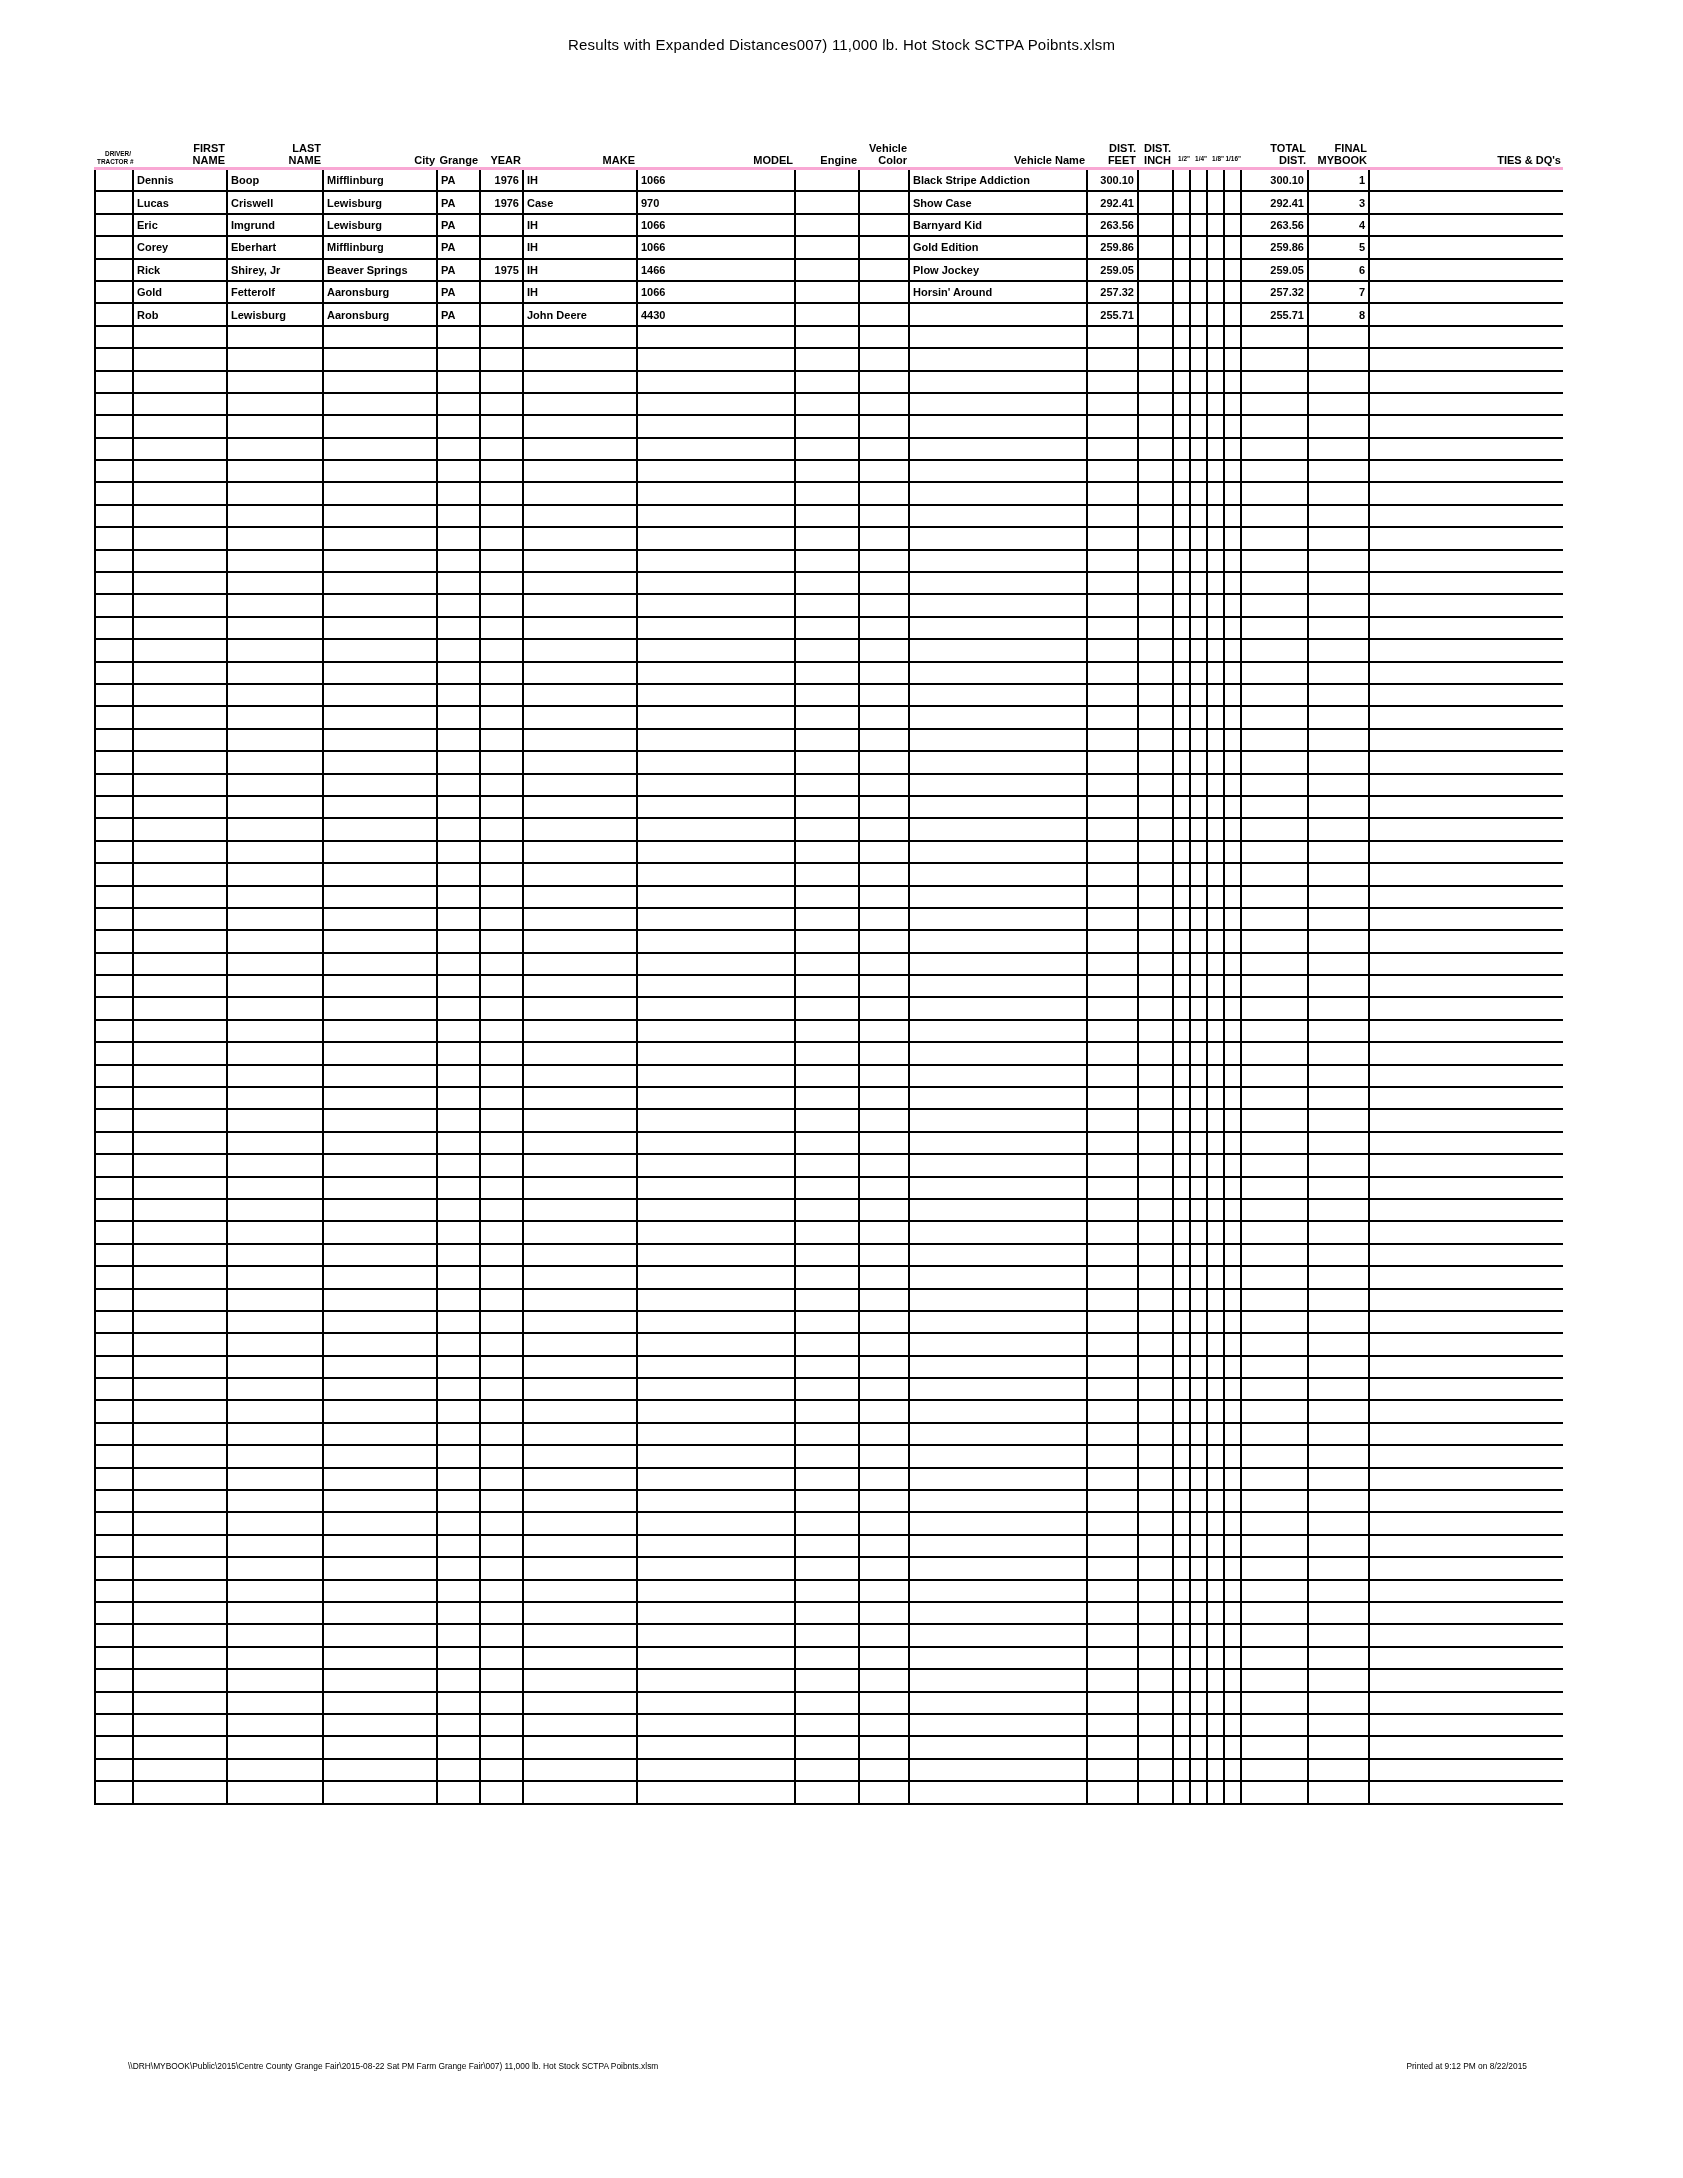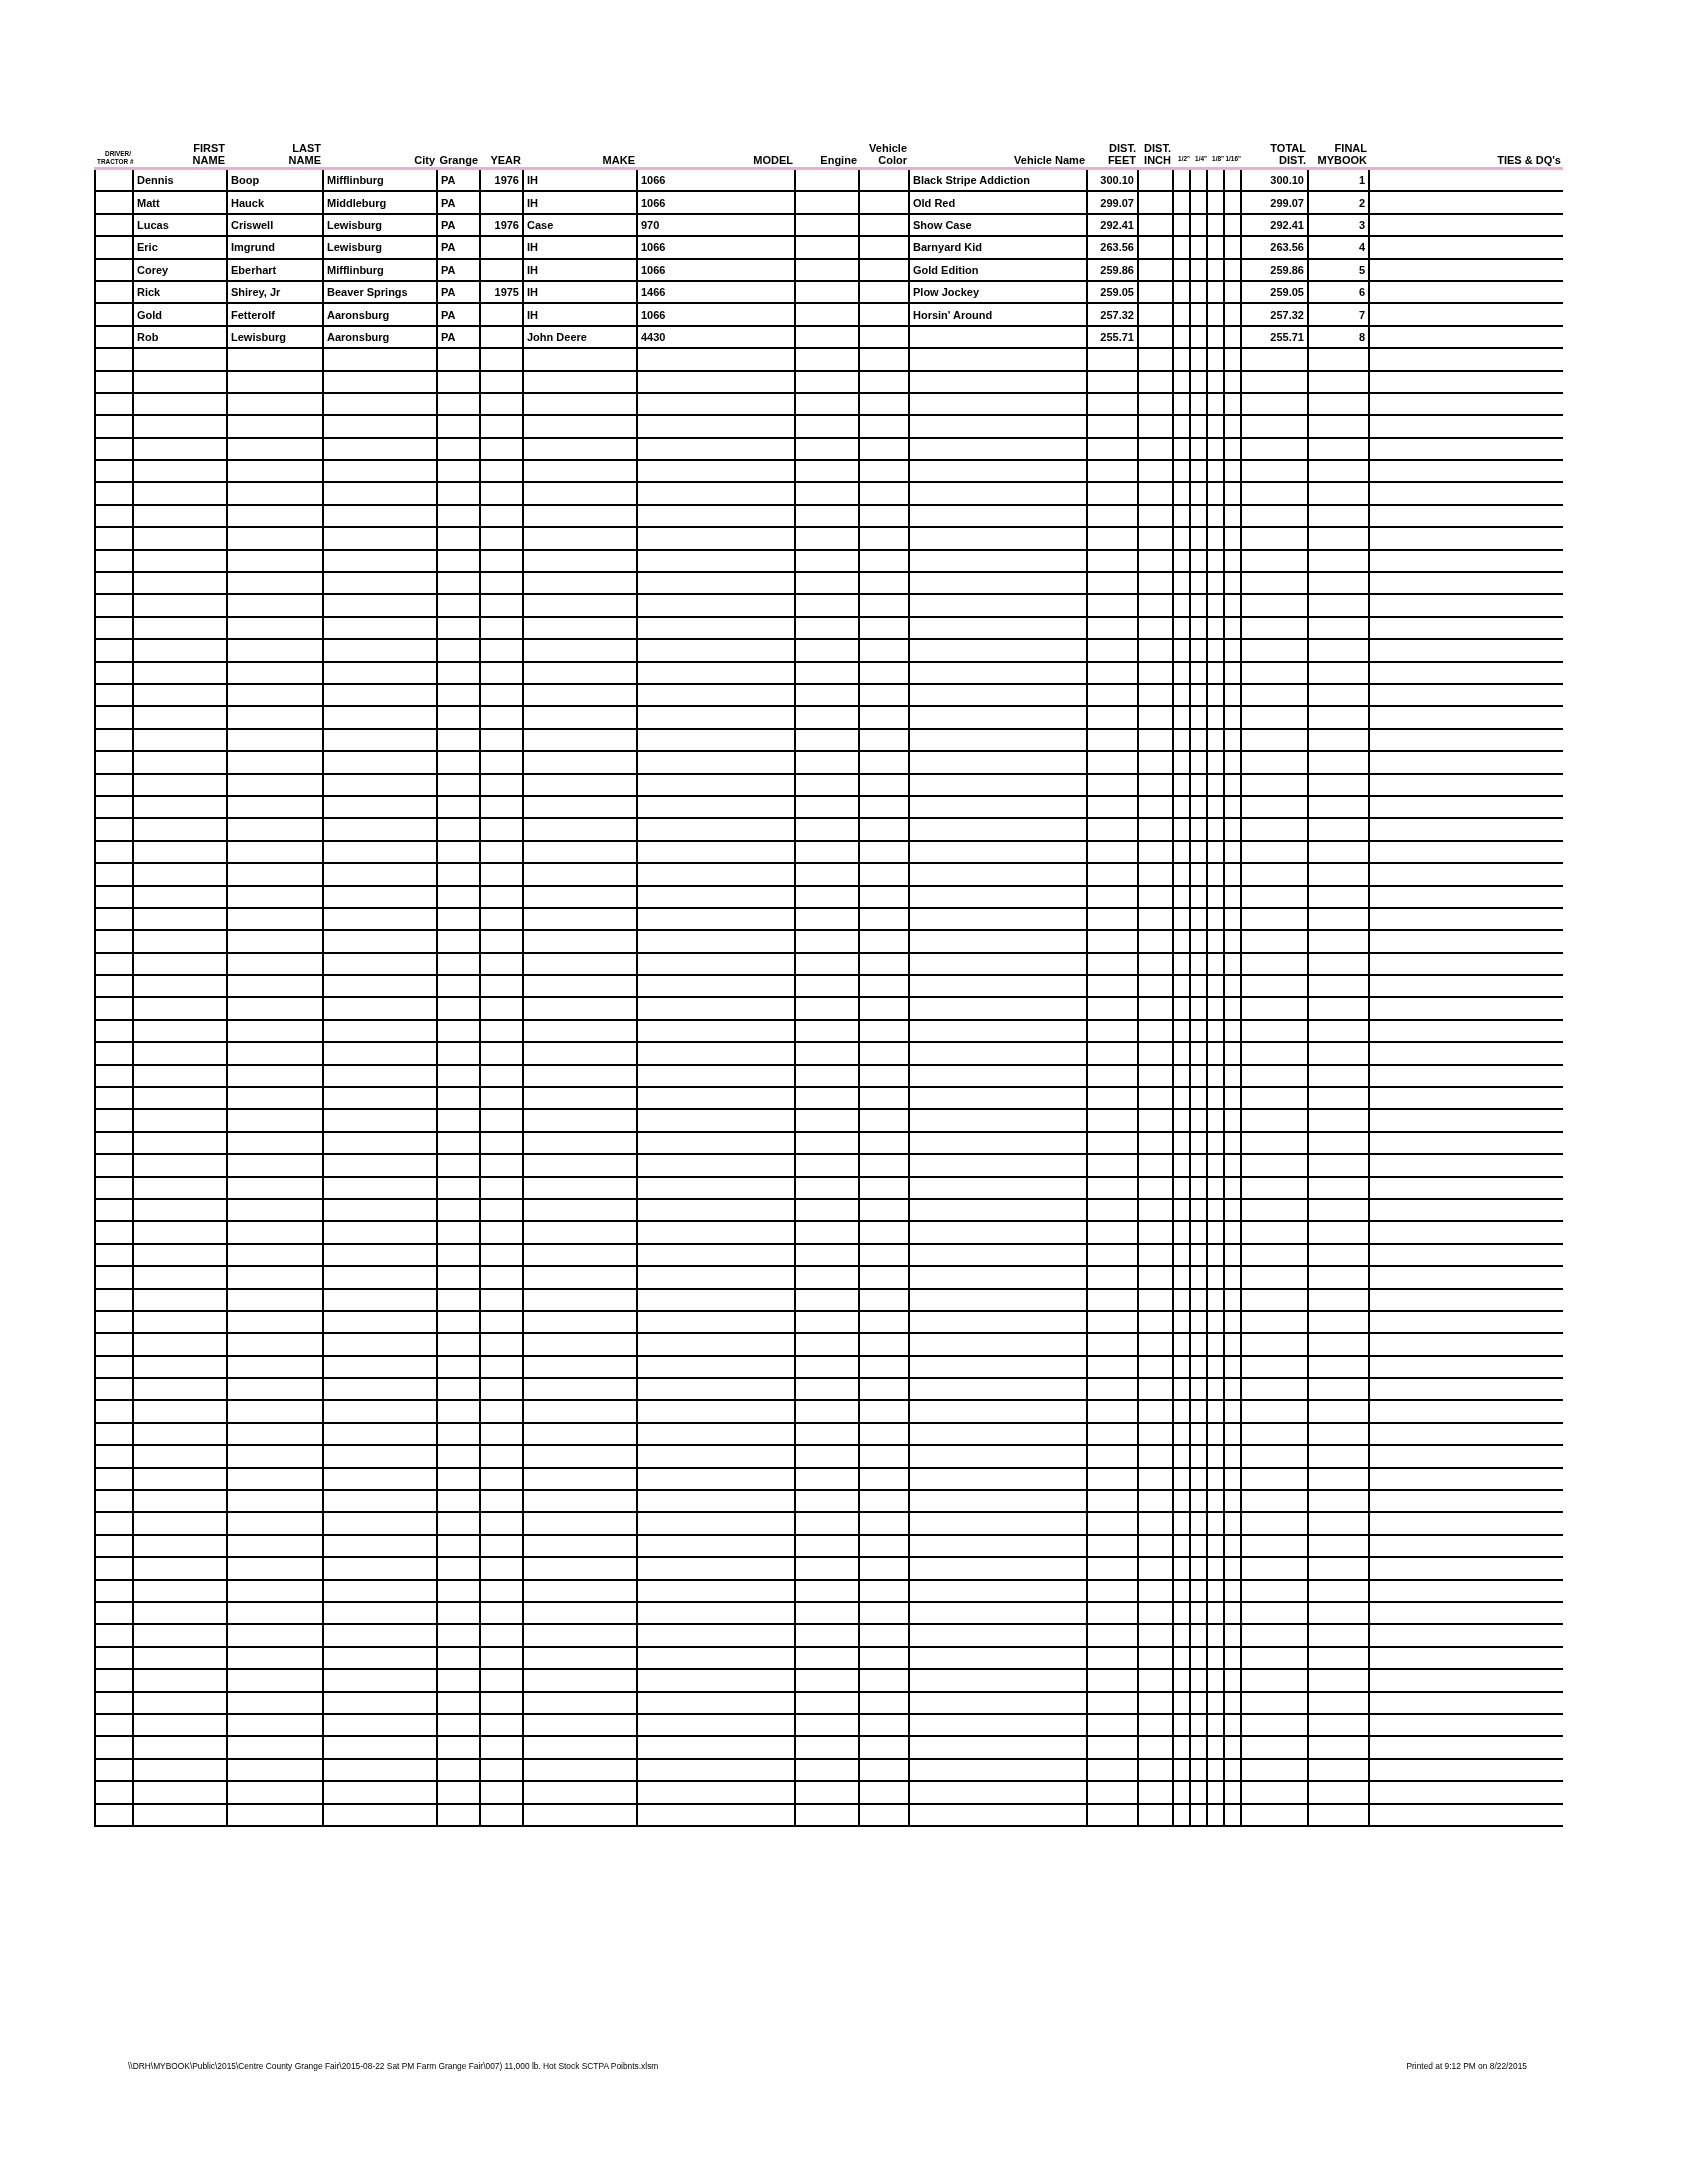--- a/index.html
+++ b/index.html
@@ -76,20 +76,21 @@
     font-size: 8.4px;
     font-weight: normal;
     margin-left: 8px;
   }
 </style>
 </head>
 <body>
 
 <div class="page">
 
+  <div class="doc-title">Results with Expanded Distances007) 11,000 lb. Hot Stock SCTPA Poibnts.xlsm</div>
 
   <div class="sheet">
     <table class="results">
       <colgroup>
           <col style="width: 38px;">
           <col style="width: 94px;">
           <col style="width: 96px;">
           <col style="width: 114px;">
           <col style="width: 43px;">
           <col style="width: 43px;">
@@ -198,42 +199,20 @@
             <td></td>
             <td></td>
             <td></td>
             <td></td>
             <td class="num">300.10</td>
             <td class="num">1</td>
             <td class="ties"></td>
           </tr>
           <tr>
             <td></td>
-            <td>Matt</td>
-            <td>Hauck</td>
-            <td>Middleburg</td>
-            <td>PA</td>
-            <td class="num"></td>
-            <td>IH</td>
-            <td>1066</td>
-            <td></td>
-            <td></td>
-            <td>Old Red</td>
-            <td class="num">299.07</td>
-            <td class="num"></td>
-            <td></td>
-            <td></td>
-            <td></td>
-            <td></td>
-            <td class="num">299.07</td>
-            <td class="num">2</td>
-            <td class="ties"></td>
-          </tr>
-          <tr>
-            <td></td>
             <td>Lucas</td>
             <td>Criswell</td>
             <td>Lewisburg</td>
             <td>PA</td>
             <td class="num">1976</td>
             <td>Case</td>
             <td>970</td>
             <td></td>
             <td></td>
             <td>Show Case</td>

